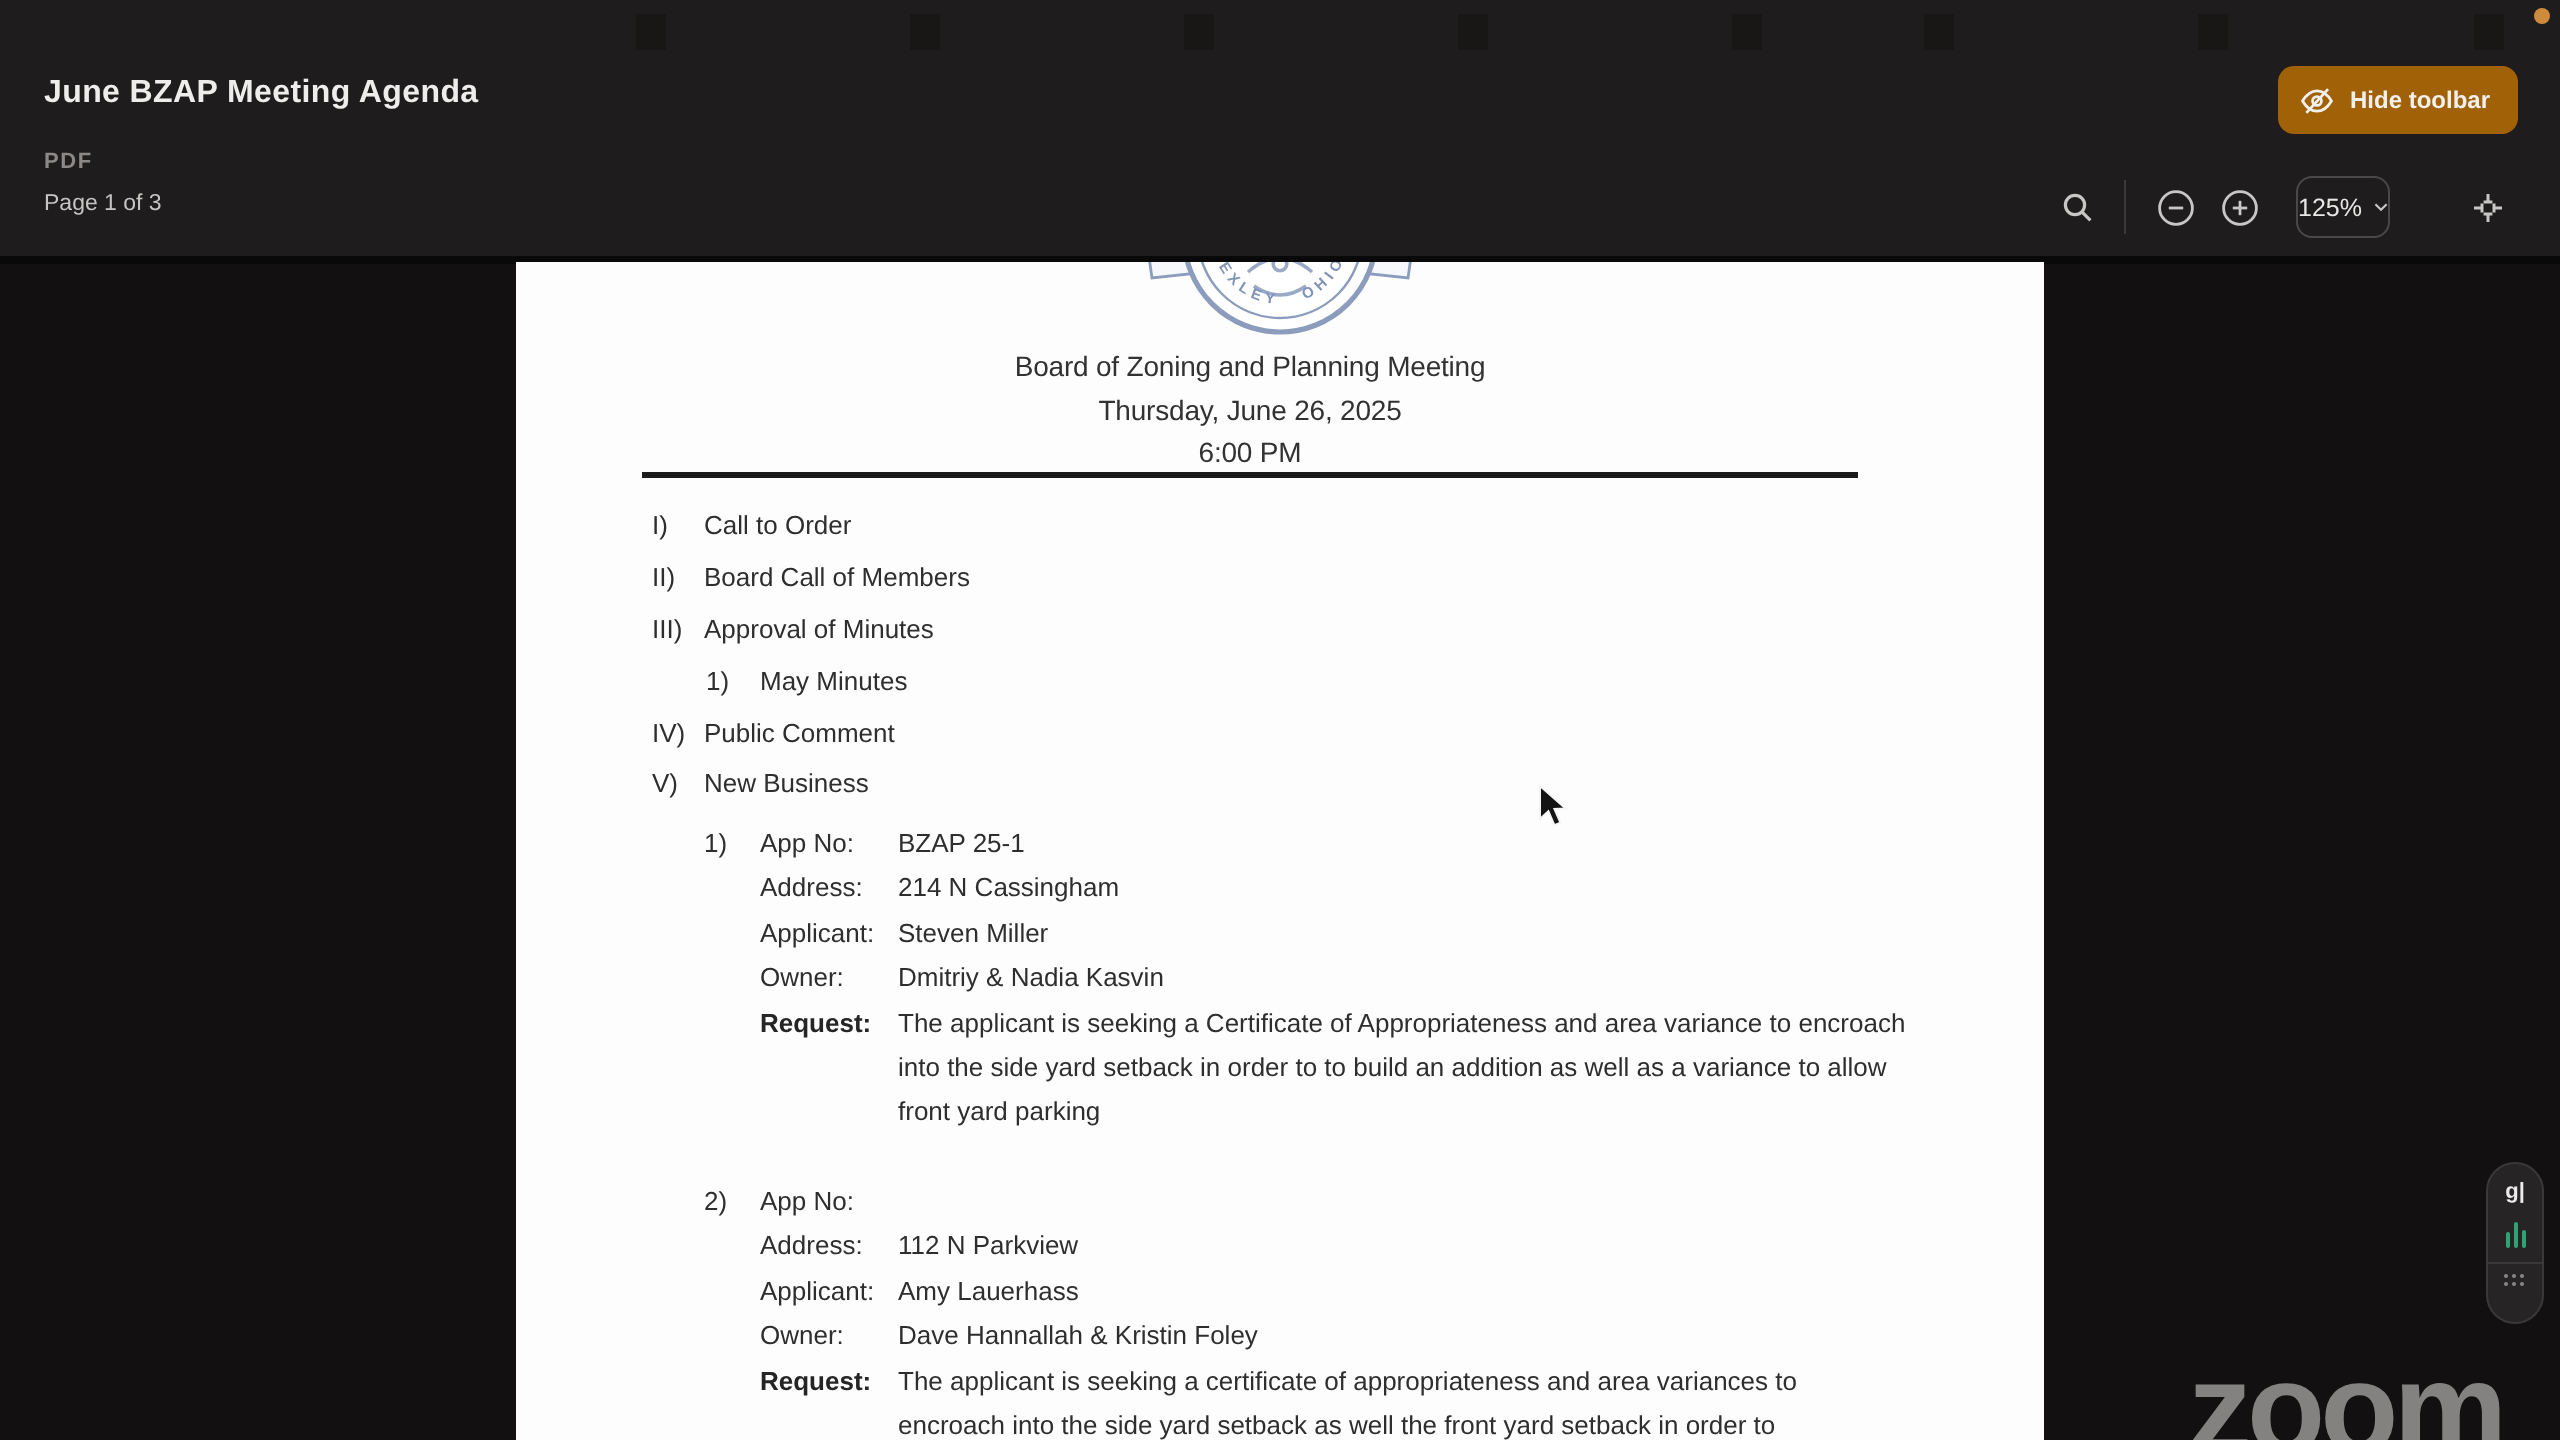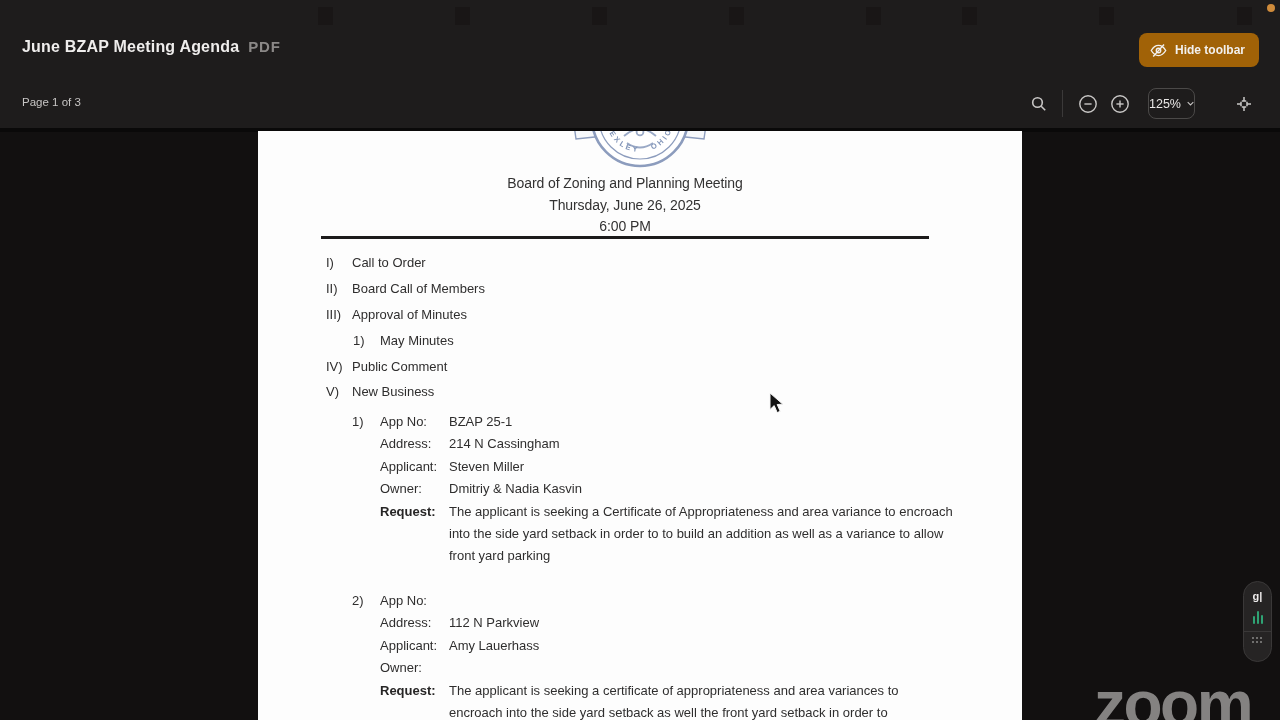--- a/index.html
+++ b/index.html
@@ -7,23 +7,23 @@
   .screen {
     position:relative; width:1280px; height:720px; overflow:hidden;
     font-family:"Liberation Sans", sans-serif;
   }
 
   
   .toolbar { position:absolute; left:0; top:0; width:1280px; height:128px; background:#1e1c1c; }
   .dim-tile { position:absolute; top:7px; width:15px; height:18px; background:#191616; }
   .notif-dot { position:absolute; left:1267px; top:4px; width:8px; height:8px; border-radius:50%; background:#cf8b3b; }
 
-  .title-wrap { position:absolute; left:22px; top:38px; display:flex; align-items:baseline; gap:9px; }
+  .title-wrap { position:absolute; left:22px; top:38px; display:flex; align-items:baseline; gap:19px;flex-direction:column; }
   .doc-title { color:#efedec; font-size:16px; font-weight:700; letter-spacing:.2px; }
-  .pdf-badge { color:#8b8887; font-size:15px; font-weight:700; letter-spacing:.8px; }
+  .pdf-badge { color:#8b8887; font-size:11px; font-weight:700; letter-spacing:.8px; }
 
   .hide-btn {
     position:absolute; right:21px; top:33px; height:34px; padding:0 14px 0 11px;
     display:flex; align-items:center; gap:8px;
     background:#a16207; border:none; border-radius:8px; cursor:pointer;
     color:#f2f0ef; font-family:"Liberation Sans",sans-serif; font-size:12px; font-weight:700;
   }
 
   .page-indicator { position:absolute; left:22px; top:96px; color:#c7c5c4; font-size:11.5px; }
   .icon-btn { position:absolute; background:none; border:none; cursor:pointer; padding:0; line-height:0; }
@@ -250,20 +250,21 @@
           <span class="f-value">112 N Parkview</span>
         </div>
         <div class="app-row">
           <span></span>
           <span class="f-label">Applicant:</span>
           <span class="f-value">Amy Lauerhass</span>
         </div>
         <div class="app-row">
           <span></span>
           <span class="f-label">Owner:</span>
+          <span class="f-value">Dave Hannallah &amp; Kristin Foley</span>
         </div>
         <div class="app-row">
           <span></span>
           <span class="f-label bold">Request:</span>
           <span class="f-value">The applicant is seeking a certificate of appropriateness and area variances to encroach into the side yard setback as well the front yard setback in order to</span>
         </div>
       </div>
 
     </div>
   </div>

